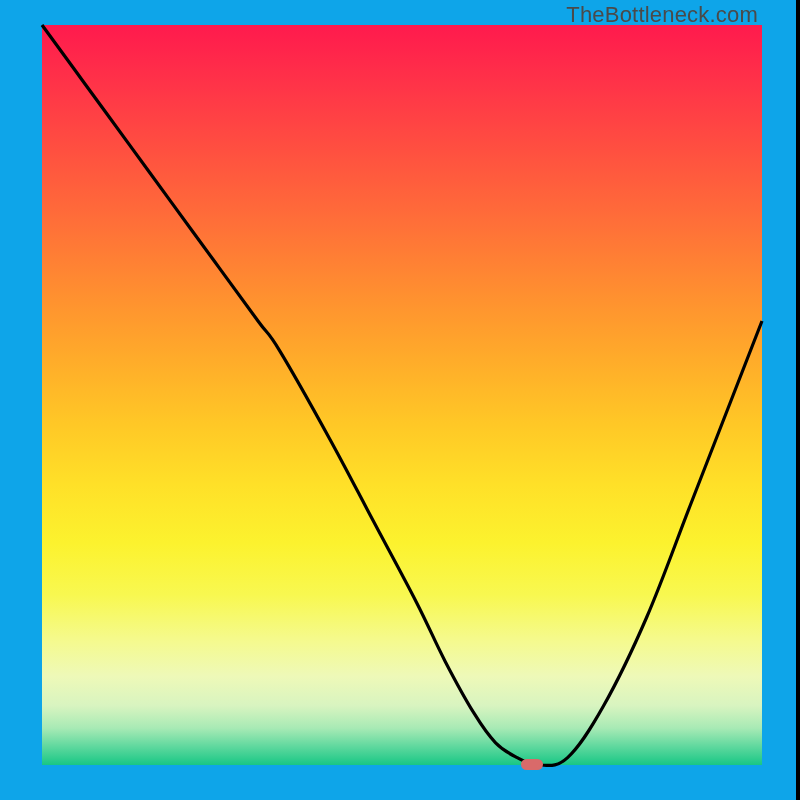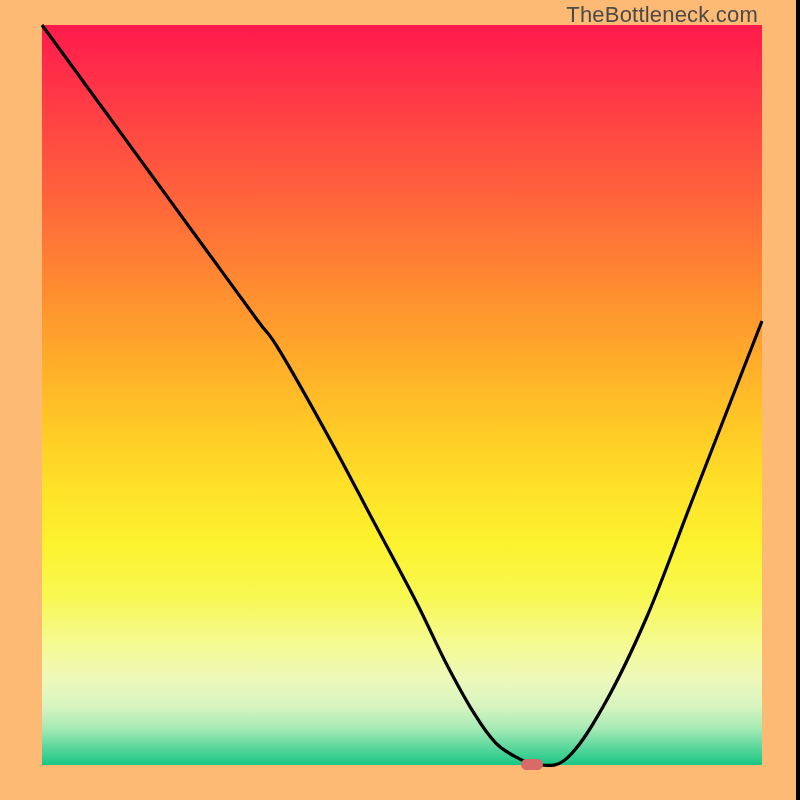--- a/index.html
+++ b/index.html
@@ -7,21 +7,21 @@
     padding: 0;
     width: 800px;
     height: 800px;
     background: #000;
     overflow: hidden;
   }
   .frame {
     position: relative;
     width: 796px;
     height: 800px;
-    background: #fdba74;
+    background: #0ea5e9;
   }
   .plot-area {
     position: absolute;
     left: 42px;
     top: 25px;
     width: 720px;
     height: 740px;
     background: linear-gradient(to bottom,
       #ff1a4d 0%,
       #ff3348 8%,

